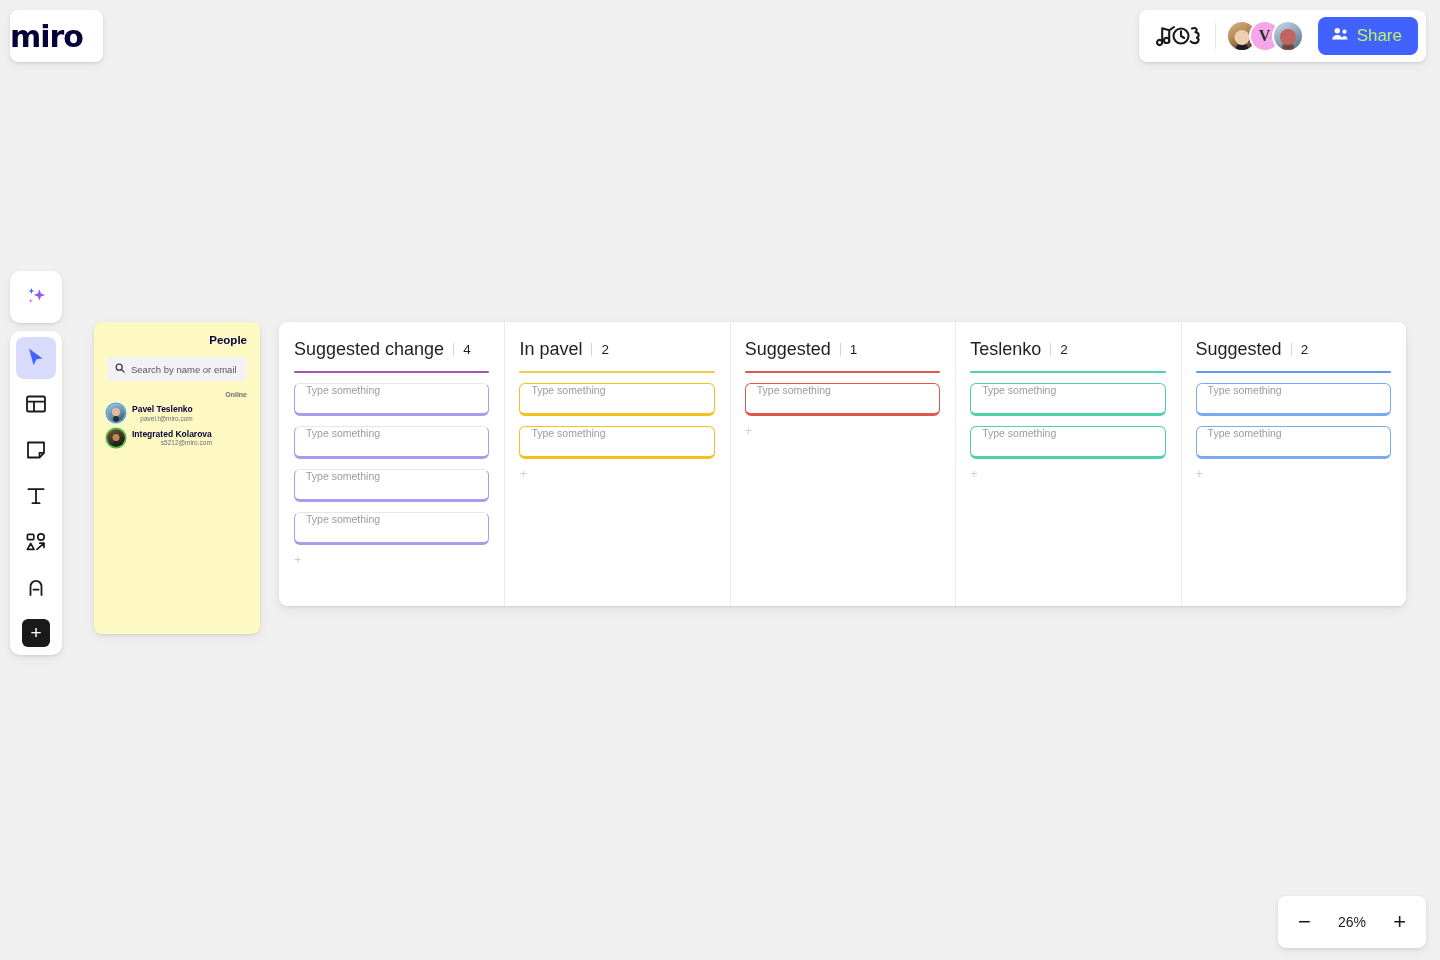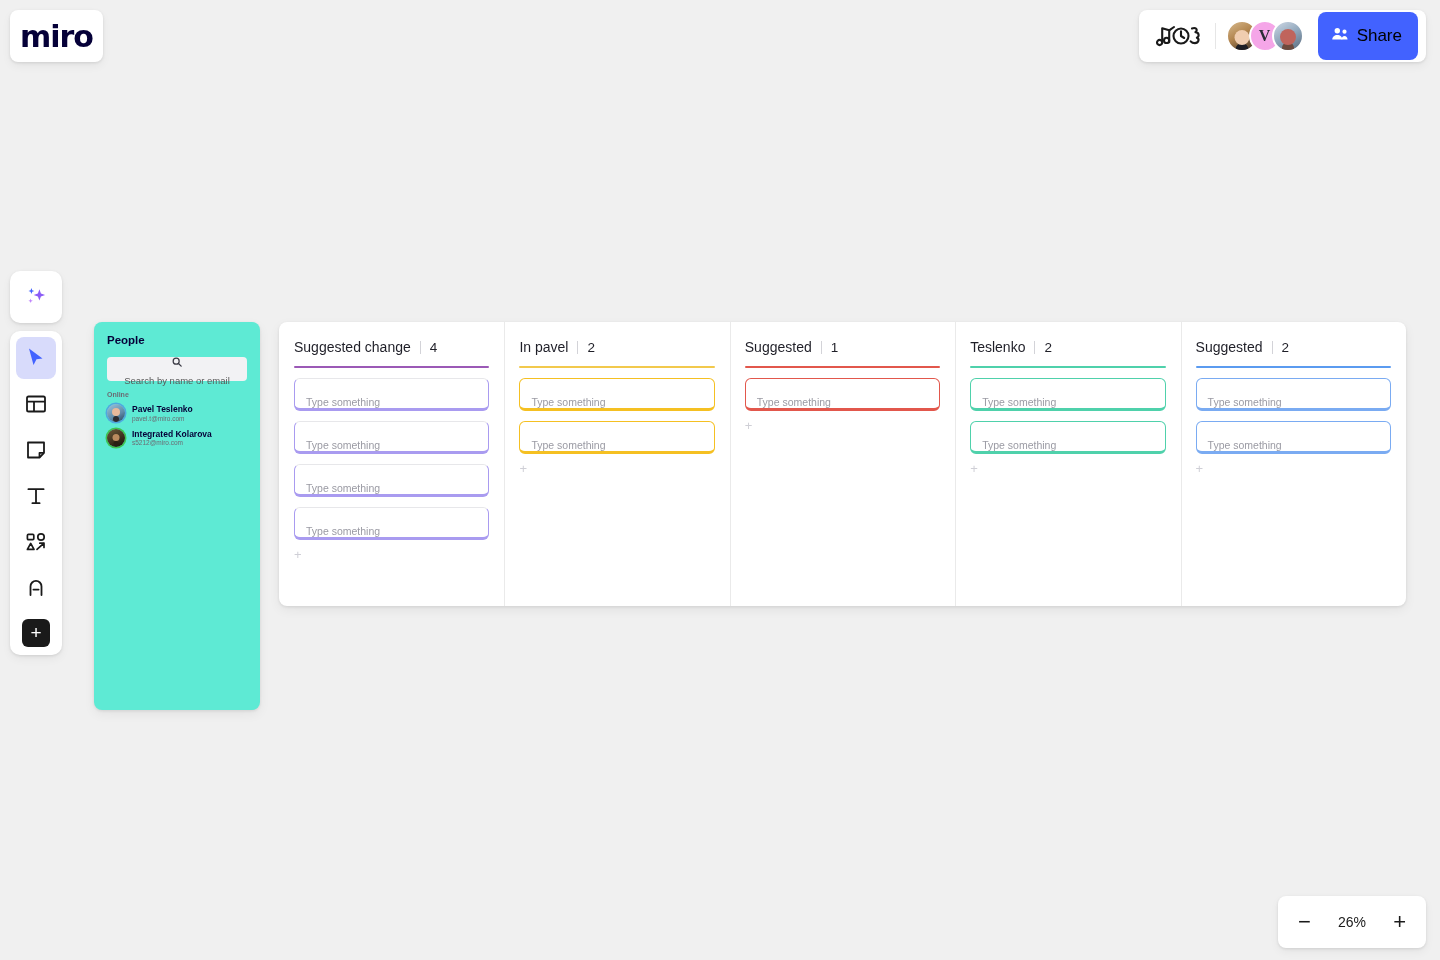--- a/index.html
+++ b/index.html
@@ -10,21 +10,21 @@
     overflow: hidden;
   }
   .canvas { position: relative; width: 1440px; height: 960px; }
 
   
   .logo-card {
     position: absolute; left: 10px; top: 10px;
     width: 93px; height: 52px;
     background: #fff; border-radius: 8px;
     box-shadow: 0 1px 3px rgba(0,0,0,.10), 0 4px 10px rgba(0,0,0,.05);
-    display: flex; align-items: center; justify-content: center;
+    display: flex; align-items: center; justify-content: flex-start;
   }
   .logo-text {
     font-size: 30px; font-weight: 700; letter-spacing: -1px;
     color: #050038; font-family: "DejaVu Sans", sans-serif;
   }
 
   
   .topbar {
     position: absolute; right: 14px; top: 10px; height: 52px;
     background: #fff; border-radius: 8px;
@@ -51,22 +51,22 @@
   }
   .av-2 { background: #f5a6e8; color:#2b2b36; font-family:"Liberation Serif", serif; font-size:16px;}
   .av-3 { background: linear-gradient(150deg,#cfd9e6 0%,#8fa6bb 50%,#5a6b7d 100%); }
   .av-3::after {
     content:""; position:absolute; left:50%; top:26%;
     width:16px; height:16px; border-radius:50%;
     background:#c0645c; transform:translateX(-50%);
     box-shadow: 0 11px 0 -2px #6d4a3e;
   }
   .share-btn {
-    margin-left: 6px; height: 48px; padding: 0 16px 0 13px;
-    background: #4262ff; color: #000000; border: none; border-radius: 8px;
+    margin-left: 6px; height: 38px; padding: 0 16px 0 13px;
+    background: #4262ff; color: #bef264; border: none; border-radius: 8px;
     display: flex; align-items: center; gap: 8px;
     font-size: 17px; font-family: "Liberation Sans", sans-serif;
     cursor: pointer;
   }
 
   
   .tool-ai {
     position: absolute; left: 10px; top: 271px;
     width: 52px; height: 52px; background: #fff; border-radius: 10px;
     box-shadow: 0 1px 3px rgba(0,0,0,.10), 0 4px 10px rgba(0,0,0,.05);
@@ -85,29 +85,30 @@
   .tool.active { background: #d8dbfb; }
   .tool-plus {
     width: 28px; height: 28px; border-radius: 6px; background: #1a1a1a;
     display: flex; align-items: center; justify-content: center;
     color: #fff; font-size: 19px; line-height: 0; cursor: pointer; margin-top: 6px;
   }
 
   
   .people-panel {
     position: absolute; left: 94px; top: 322px;
-    width: 166px; height: 388px;
-    background: #5eead4; border-radius: 8px;
+    width: 166px; height: 312px;
+    background: #fef9c3; border-radius: 8px;
     box-shadow: 0 1px 3px rgba(0,0,0,.09), 0 4px 12px rgba(0,0,0,.06);
     padding: 12px 13px;
+    text-align: right;
   }
   .people-title { font-size: 11.5px; font-weight: 700; color: #050038; }
   .people-search {
     margin-top: 11px; height: 24px; background: #f2f2f4; border-radius: 4px;
-    display: flex; align-items: center; gap: 6px; padding: 0 8px; cursor: text; flex-direction: column;
+    display: flex; align-items: center; gap: 6px; padding: 0 8px; cursor: text;
   }
   .people-search span { font-size: 9.5px; color: #585858; }
   .people-online { margin-top: 10px; font-size: 7px; color: #6b6b73; font-weight:600; }
   .person { margin-top: 6px; display: flex; align-items: center; gap: 7px; cursor: pointer; }
   .p-av { width: 18px; height: 18px; border-radius: 50%; position:relative; overflow:hidden; flex: none; }
   .p-av.r1 { background: linear-gradient(150deg,#9fc4de 0%,#5f8aa8 60%,#27405a 100%); box-shadow: 0 0 0 1.5px #4fa8e0; }
   .p-av.r1::after { content:""; position:absolute; left:50%; top:22%; width:8px; height:8px; border-radius:50%; background:#e8b99b; transform:translateX(-50%); box-shadow:0 7px 0 -1px #2d2b30;}
   .p-av.r2 { background: linear-gradient(150deg,#6e5c3a 0%,#3a2d1c 60%,#14110c 100%); box-shadow: 0 0 0 1.5px #3ec44f; }
   .p-av.r2::after { content:""; position:absolute; left:50%; top:26%; width:7px; height:7px; border-radius:50%; background:#b98a5e; transform:translateX(-50%); box-shadow:0 6px 0 -1px #2a1f14;}
   .p-name { font-size: 8.5px; font-weight: 700; color: #050038; line-height: 1.25; }
@@ -123,27 +124,27 @@
   }
   .col {
     width: 225.4px; padding: 17px 15px 0; position: relative;
     display: flex; flex-direction: column;
   }
   .col + .col::before {
     content: ""; position: absolute; left: 0; top: 0; bottom: 0;
     width: 1px; background: #eaeaea;
   }
   .col-head { display: flex; align-items: center; gap: 9px; }
-  .col-title { font-size: 14px; color: #1f1f28; }
+  .col-title { font-size: 18px; color: #1f1f28; }
   .col-sep { width: 1px; height: 13px; background: #d3d3d8; }
   .col-count { font-size: 13.5px; color: #1f1f28; }
   .col-rule { height: 1.6px; border-radius: 2px; margin-top: 11px; }
   .card {
     margin-top: 10px; height: 33px; border-radius: 6px; background: #fff;
-    display: flex; align-items: flex-end; padding: 0 11px;
+    display: flex; align-items: flex-start; padding: 0 11px;
     font-size: 10.5px; color: #9a9aa3; cursor: text;
     border: 1px solid #e7e7ea;
   }
   .card.soft { border-bottom-width: 3px; border-left-width: 1.6px; border-right-width: 1.6px; }
   .card.full { border-width: 1.8px; border-bottom-width: 3px; }
   .col-add {
     margin-top: 8px; width: 14px; height: 14px; color: #cfcfd6;
     font-size: 13px; line-height: 13px; cursor: pointer; user-select: none;
   }
 

